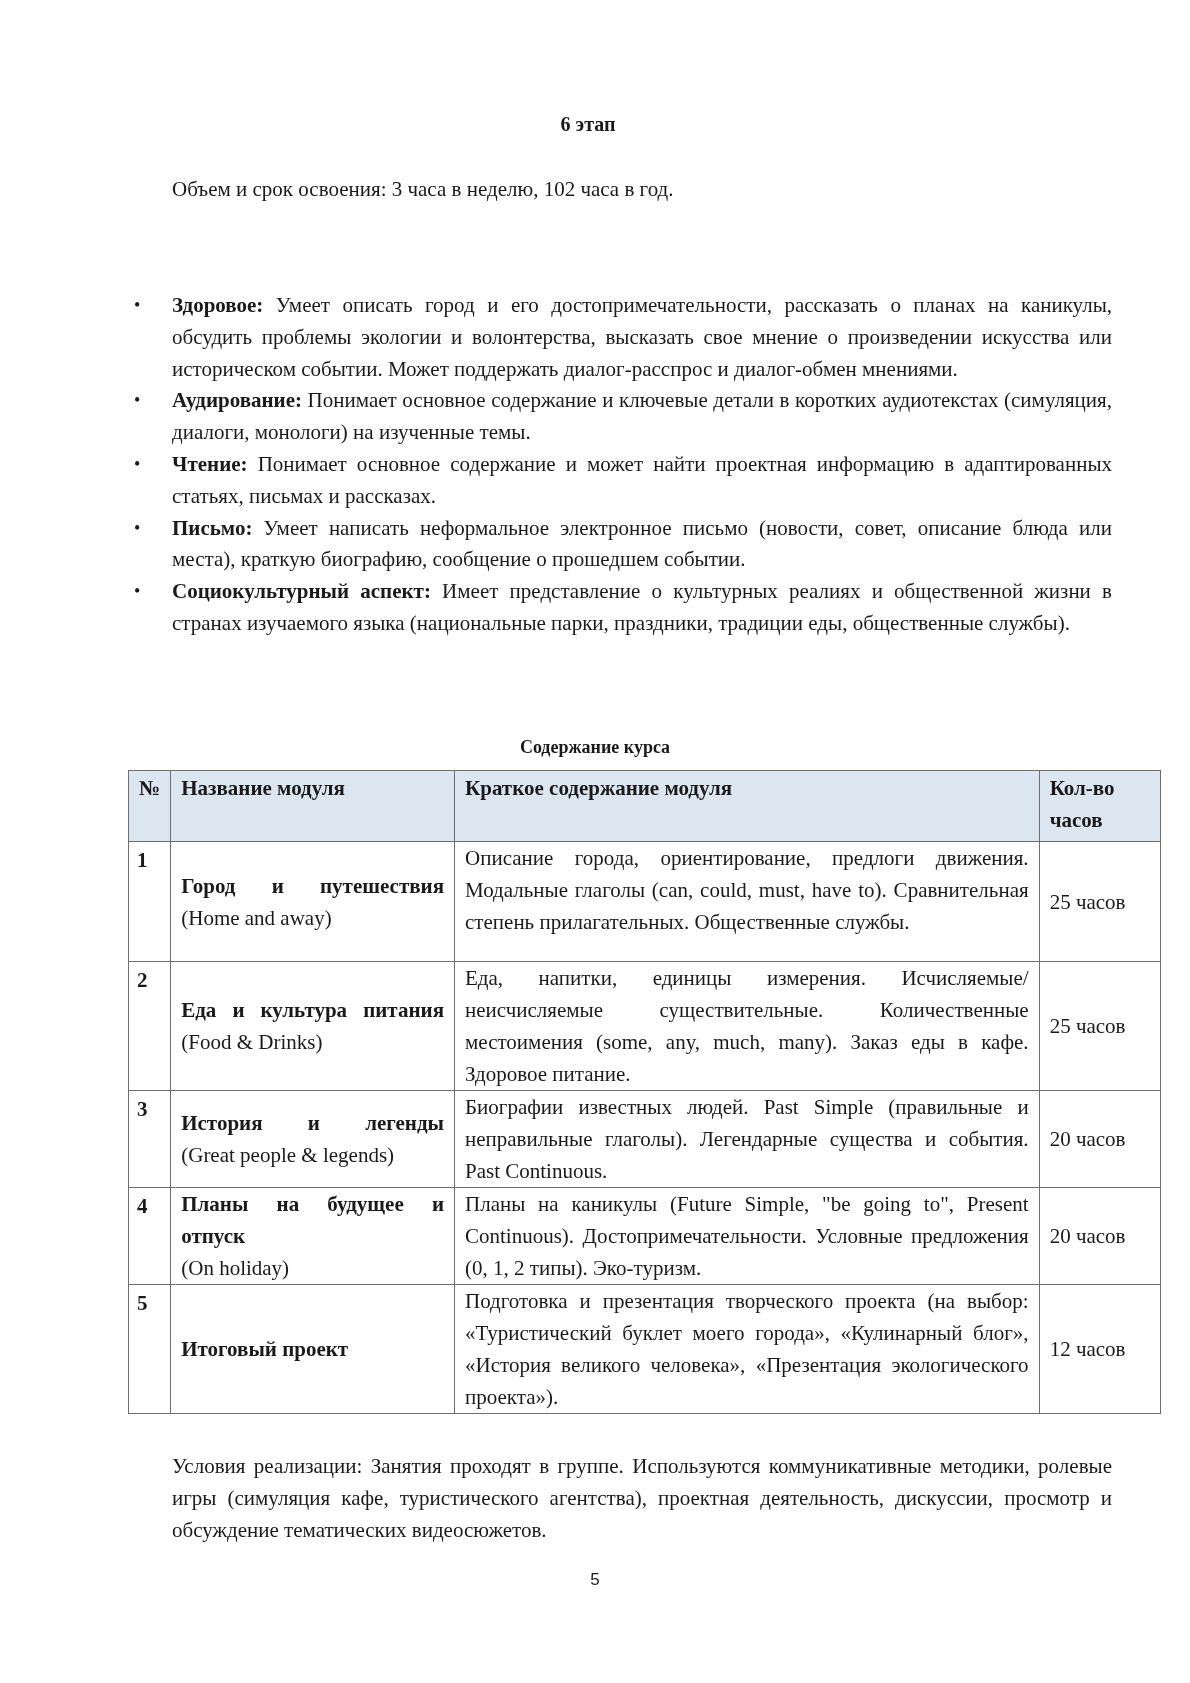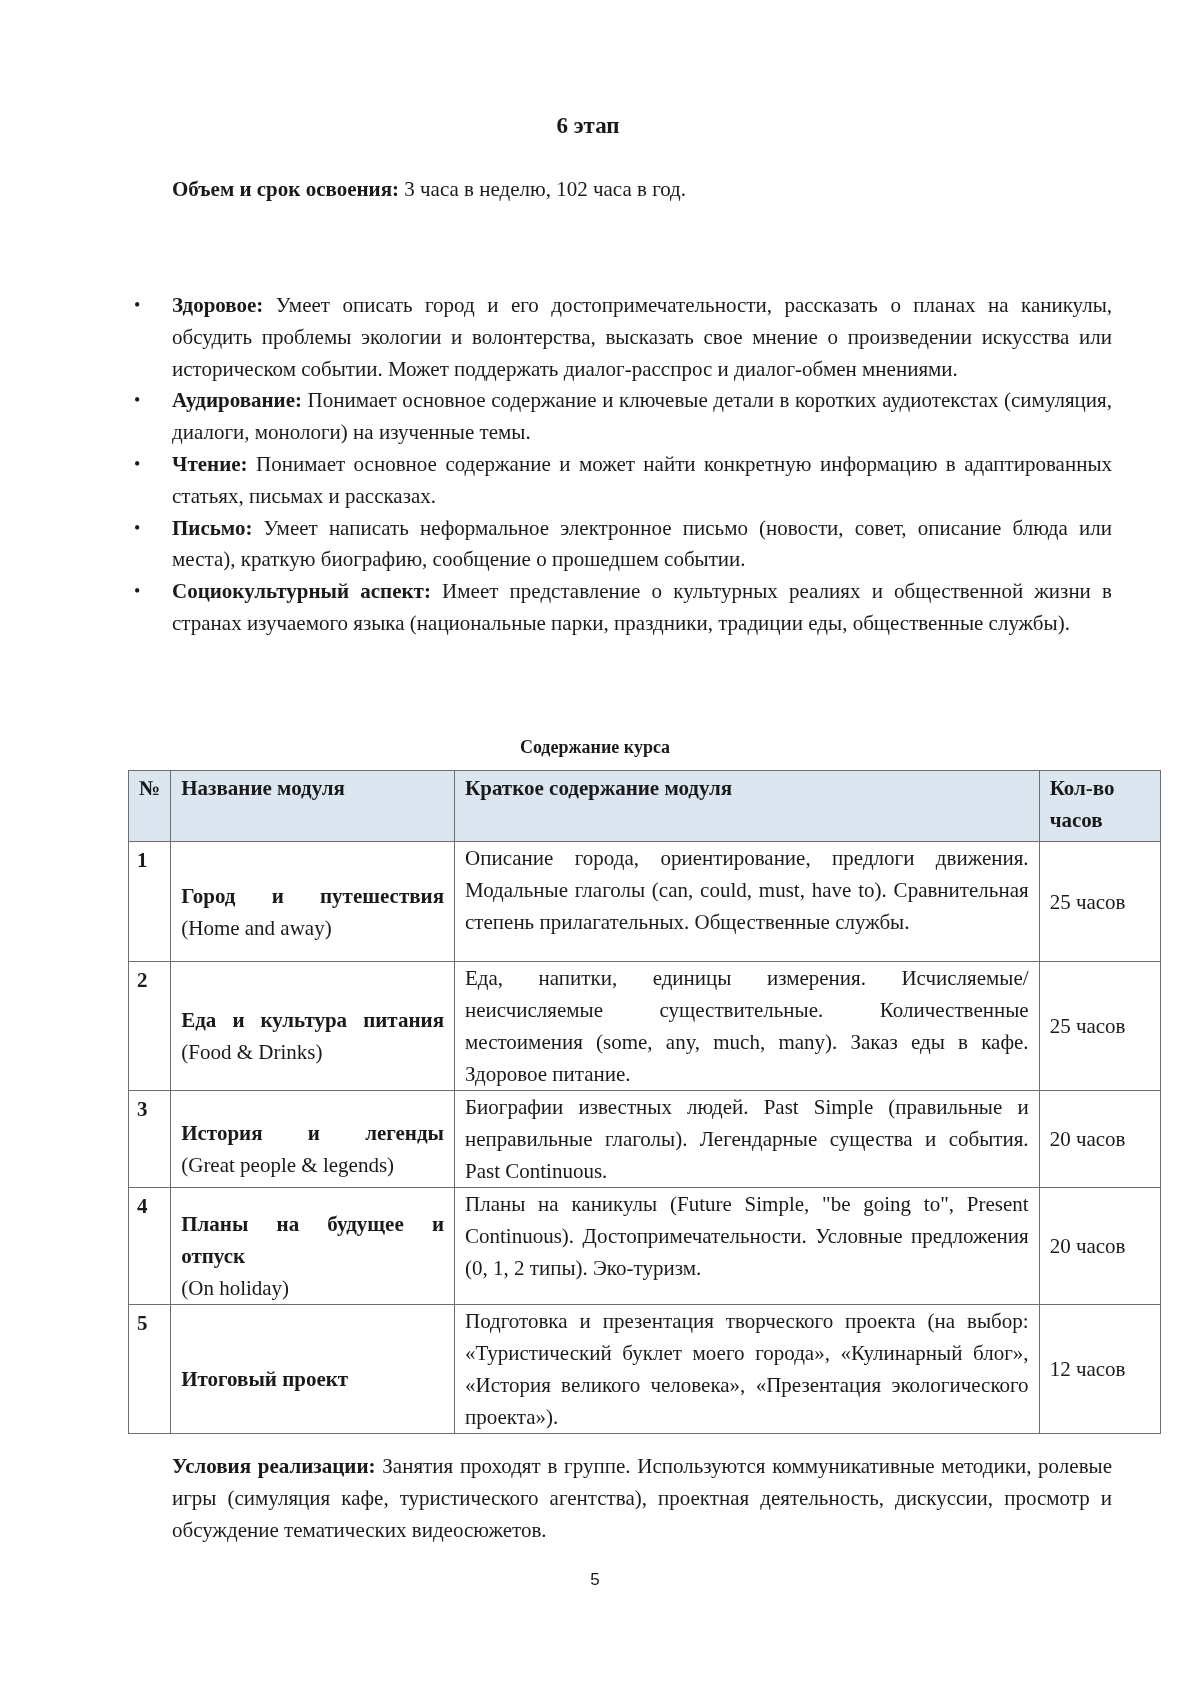--- a/index.html
+++ b/index.html
@@ -1,53 +1,53 @@
 <!DOCTYPE html>
 <html><head>
 <meta charset="utf-8">
 <style>
   html, body { margin:0; padding:0; background:#ffffff; }
   body { width:1190px; height:1683px; position:relative; font-family:"Liberation Serif", serif; color:#1a1a1a; overflow:hidden; }
   .page { position:absolute; left:0; top:0; width:1190px; height:1683px; }
-  .title { position:absolute; top:113px; left:0; width:1176px; text-align:center; font-weight:bold; font-size:23px; }
+  .title { position:absolute; top:113px; left:0; width:1176px; text-align:center; font-weight:bold; font-size:20px; }
   .para { position:absolute; left:172px; width:940px; font-size:21px; line-height:32px; text-align:justify; }
-  .para b { font-weight:bold; }
+  .para b { font-weight:normal; }
   .p-volume { top:173px; }
   .p-results { top:233px; font-weight:bold; }
   ul.results { position:absolute; top:290px; left:172px; width:940px; margin:0; padding:0; list-style:none; font-size:21px; line-height:31.8px; text-align:justify; }
   ul.results li { position:relative; margin:0; padding:0; }
   ul.results li .bullet { position:absolute; left:-38px; top:0; font-size:18px; }
   .course-title { position:absolute; top:737px; left:0; width:1190px; text-align:center; font-weight:bold; font-size:18px; }
   table.course { position:absolute; top:770px; left:128px; width:1033px; border-collapse:collapse; font-size:21px; line-height:32px; }
   table.course td, table.course th { border:1.5px solid #6e6e6e; vertical-align:top; padding:0 10px; }
   table.course th { background:#dce6f1; font-weight:bold; text-align:left; height:69px; padding-top:1px; }
   table.course td.num { font-weight:bold; width:25px; padding:2px 8px; }
   table.course td.name { width:262px; vertical-align:middle; text-align:justify; }
-  table.course td.name .ru { font-weight:bold; text-align-last:justify;margin-top:20px; }
+  table.course td.name .ru { font-weight:bold; text-align-last:justify; }
   table.course td.name .ru.single { text-align-last:left; }
   table.course td.name .en { font-weight:normal; }
   table.course td.desc { width:562px; text-align:justify; }
   table.course td.hours { vertical-align:middle; width:100px; }
   .p-conditions { top:1450px; }
   .pagenum { position:absolute; top:1570px; left:0; width:1190px; text-align:center; font-family:"Liberation Sans", sans-serif; font-size:17px; }
 </style>
 </head>
 <body>
 
 <div class="page">
 
   <div class="title">6 этап</div>
 
   <div class="para p-volume"><b>Объем и срок освоения:</b><span> 3 часа в неделю, 102 часа в год.</span></div>
 
 
   <ul class="results">
     <li><span class="bullet">•</span><b>Здоровое:</b><span> Умеет описать город и его достопримечательности, рассказать о планах на каникулы, обсудить проблемы экологии и волонтерства, высказать свое мнение о произведении искусства или историческом событии. Может поддержать диалог-расспрос и диалог-обмен мнениями.</span></li>
     <li><span class="bullet">•</span><b>Аудирование:</b><span> Понимает основное содержание и ключевые детали в коротких аудиотекстах (симуляция, диалоги, монологи) на изученные темы.</span></li>
-    <li><span class="bullet">•</span><b>Чтение:</b><span> Понимает основное содержание и может найти конкретную информацию в адаптированных статьях, письмах и рассказах.</span></li>
+    <li><span class="bullet">•</span><b>Чтение:</b><span> Понимает основное содержание и может найти проектная информацию в адаптированных статьях, письмах и рассказах.</span></li>
     <li><span class="bullet">•</span><b>Письмо:</b><span> Умеет написать неформальное электронное письмо (новости, совет, описание блюда или места), краткую биографию, сообщение о прошедшем событии.</span></li>
     <li><span class="bullet">•</span><b>Социокультурный аспект:</b><span> Имеет представление о культурных реалиях и общественной жизни в странах изучаемого языка (национальные парки, праздники, традиции еды, общественные службы).</span></li>
   </ul>
 
   <div class="course-title">Содержание курса</div>
 
   <table class="course">
     <tbody>
         <tr>
       <th>№</th>

